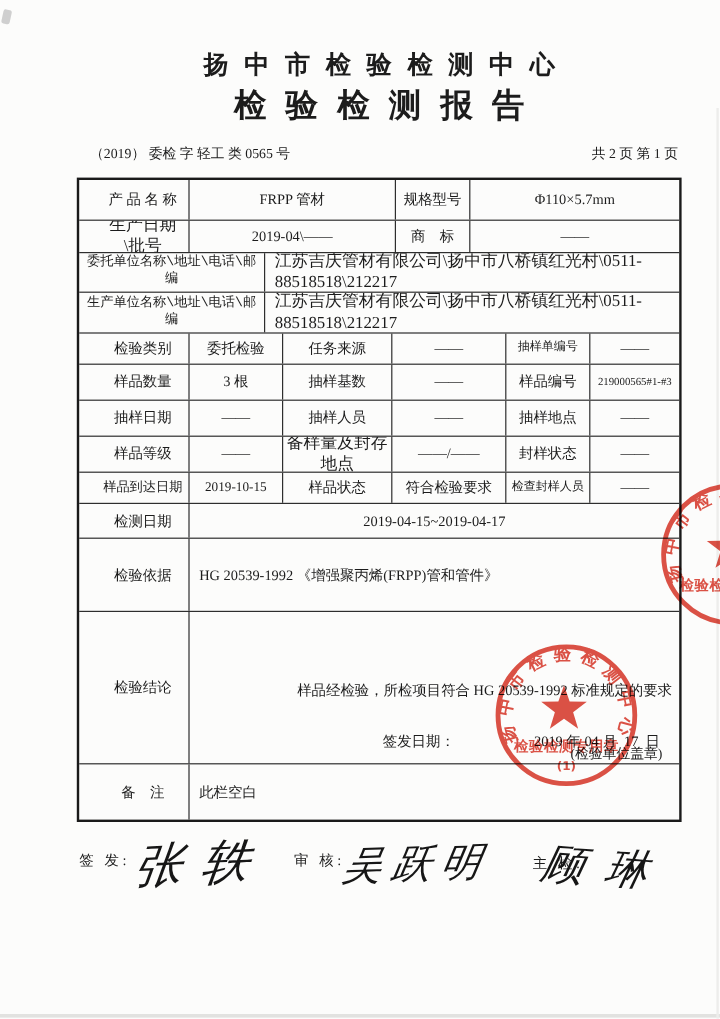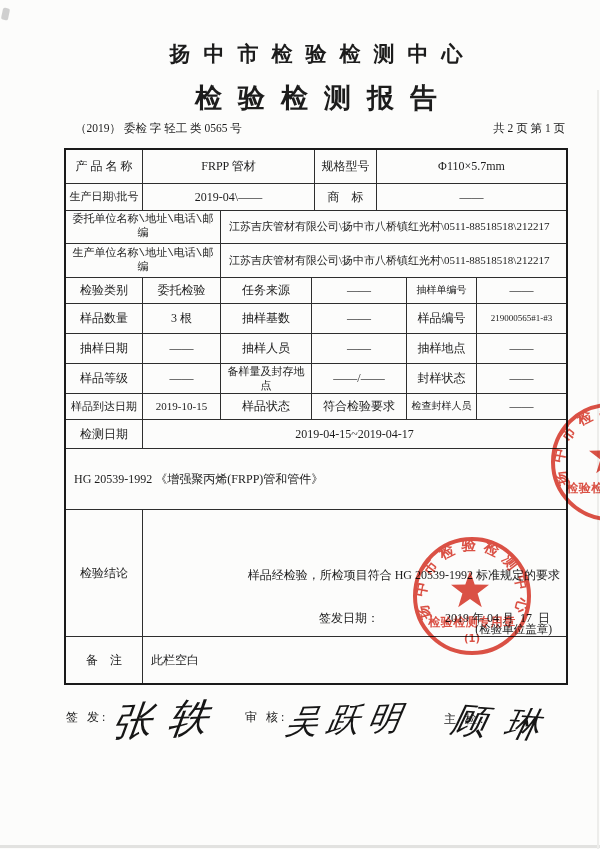--- a/index.html
+++ b/index.html
@@ -25,25 +25,25 @@
   
   .tbl{position:absolute;left:64px;top:148px;width:504px;border:2px solid #1a1a1a;box-sizing:border-box;background:transparent;}
   .row{display:flex;border-bottom:1px solid #2e2e2e;box-sizing:border-box;}
   .row:last-child{border-bottom:none;}
   .cell{
     border-right:1px solid #2e2e2e;box-sizing:border-box;
     display:flex;align-items:center;justify-content:center;
     text-align:center;font-size:12px;line-height:1.25;overflow:hidden;padding:0 2px;
   }
   .cell:last-child{border-right:none;}
-  .w77{width:77px;flex:none;} .w78{width:78px;flex:none;} .w91{width:91px;flex:none;}
+  .w77{width:77px;flex:none;margin-left:15px;} .w78{width:78px;flex:none;} .w91{width:91px;flex:none;}
   .w95{width:95px;flex:none;} .w70{width:70px;flex:none;} .w155{width:155px;flex:none;font-family:Liberation Mono, monospace;}
   .w172{width:172px;flex:none;} .w62{width:62px;flex:none;}
   .fill{flex:1;}
-  .fs9{font-size:9px;} .fs10{font-size:11px;} .fs11{font-size:11px;} .fs115{font-size:10px;}
+  .fs9{font-size:9px;} .fs10{font-size:14px;} .fs11{font-size:11px;} .fs115{font-size:10px;}
   .left{justify-content:flex-start;text-align:left;padding-left:8px;}
   .cell-rel{position:relative;display:block;}
   .concl-text{position:absolute;top:26px;left:8px;right:6px;font-size:12px;text-align:right;margin-top:32px;}
   .seal-note{position:absolute;top:84px;right:14px;font-size:11.5px;margin-top:28px;}
   .issue-line{position:absolute;bottom:10px;right:16px;font-size:12px;white-space:pre;}
   .issue-line .val{margin-left:22px;padding-left:44px;}
 
   
   .stamp{position:absolute;width:130px;height:130px;opacity:.88;mix-blend-mode:multiply;}
   .stamp-main{left:407px;top:531px;}
@@ -63,21 +63,21 @@
 </head>
 <body>
 
 <div class="page">
 
   <div class="scan-mark"></div>
   <div class="scan-bottom"></div>
   <div class="scan-right"></div>
 
   <div class="hdr org-title" style="position:absolute;top:40px;">扬中市检验检测中心</div>
-  <div class="hdr report-title" style="position:absolute;top:80px;">检验检测报告</div>
+  <div class="hdr report-title" style="position:absolute;top:70px;">检验检测报告</div>
   <div class="doc-no">（2019） 委检 字 轻工 类 0565 号</div>
   <div class="page-info">共 2 页 第 1 页</div>
 
   <div class="tbl">
 
     <div class="row" style="height:34px">
       <div class="cell w77">产 品 名 称</div>
       <div class="cell w172">FRPP 管材</div>
       <div class="cell w62">规格型号</div>
       <div class="cell fill">Φ110×5.7mm</div>
@@ -144,20 +144,21 @@
       <div class="cell w70 fs115">检查封样人员</div>
       <div class="cell fill">——</div>
     </div>
 
     <div class="row" style="height:29px">
       <div class="cell w77">检测日期</div>
       <div class="cell fill">2019-04-15~2019-04-17</div>
     </div>
 
     <div class="row" style="height:61px">
+      <div class="cell w77">检验依据</div>
       <div class="cell fill left">HG 20539-1992 《增强聚丙烯(FRPP)管和管件》</div>
     </div>
 
     <div class="row" style="height:127px">
       <div class="cell w77">检验结论</div>
       <div class="cell fill cell-rel">
         <div class="concl-text">样品经检验，所检项目符合 HG 20539-1992 标准规定的要求</div>
         <div class="seal-note">(检验单位盖章)</div>
         <div class="issue-line"><span>签发日期：</span><span class="val">2019 年 04 月  17  日</span></div>
       </div>

